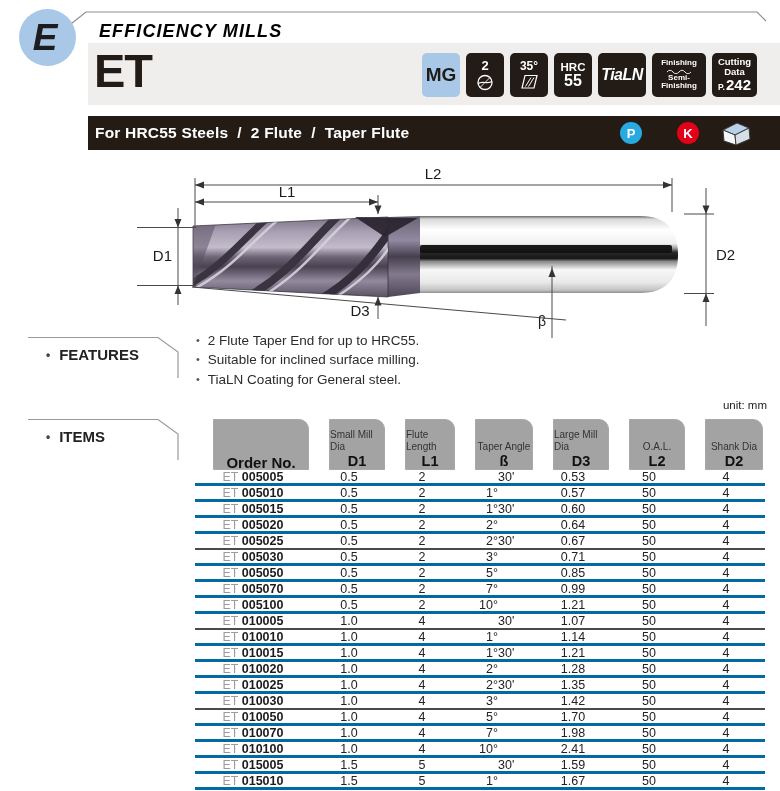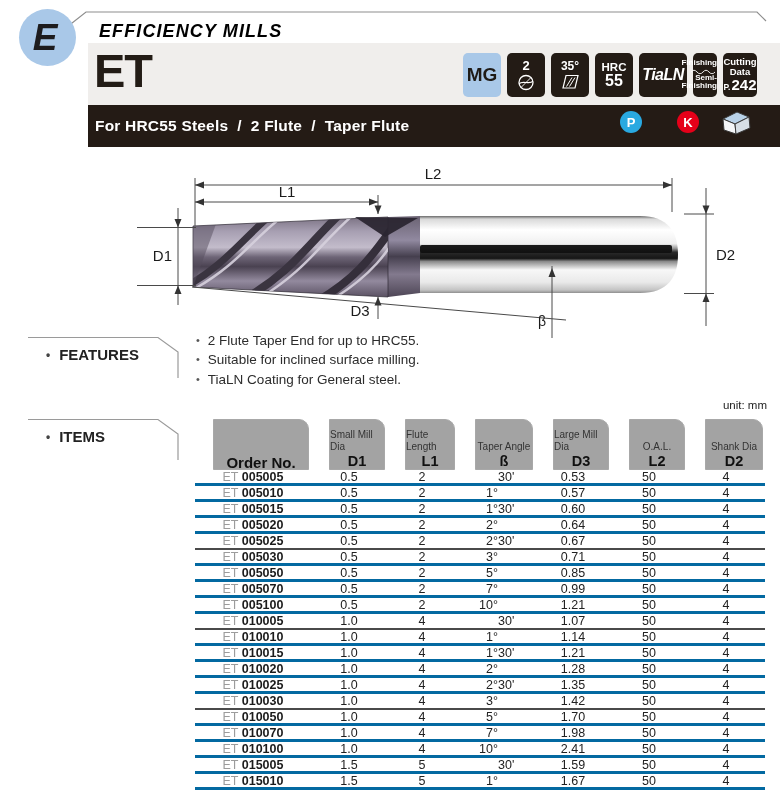--- a/index.html
+++ b/index.html
@@ -22,26 +22,26 @@
 
   .badges { position:absolute; top:53px; right:23px; height:44px; display:flex; gap:6px; }
   .badge { background:#231b15; color:#fff; border-radius:5px; display:flex; flex-direction:column;
            align-items:center; justify-content:center; text-align:center; line-height:1.05; }
   .badge.mg { width:38px; background:#a9c8e8; color:#1f1b17; font-weight:900; font-size:19px; }
   .badge.flute { width:38px; gap:1px; } .badge.flute .num { font-size:13px; font-weight:800; }
   .badge.helix { width:38px; gap:1px; } .badge.helix .num { font-size:12px; font-weight:800;text-align:right; }
   .badge.hrc { width:38px; } .badge.hrc .l1 { font-size:11.5px; font-weight:800; }
   .badge.hrc .l2 { font-size:16px; font-weight:800; }
   .badge.coating { width:48px; font-size:16px; font-weight:900; font-style:italic; letter-spacing:-0.5px; }
-  .badge.finish { width:24px;align-items:flex-end; } .badge.finish .fl { font-size:8px; font-weight:700; }
-  .badge.cut { width:34px; } .badge.cut .cl { font-size:9.5px; font-weight:700; }
+  .badge.finish { width:54px; } .badge.finish .fl { font-size:8px; font-weight:700; }
+  .badge.cut { width:45px; } .badge.cut .cl { font-size:9.5px; font-weight:700; }
   .badge.cut .pg { font-size:8.5px; font-weight:700; } .badge.cut .pgn { font-size:15px; font-weight:800; }
   .badge.cut .pgrow { display:flex; align-items:baseline; gap:1px; }
 
-  .subtitle-bar { position:absolute; left:88px; top:105px; width:692px; height:42px; background:#241b15; }
+  .subtitle-bar { position:absolute; left:88px; top:116px; width:692px; height:34px; background:#241b15; }
   .subtitle-text { position:absolute; left:7px; top:50%; transform:translateY(-50%); color:#fff;
                    font-weight:700; font-size:15.5px; letter-spacing:0.2px; white-space:pre; }
   .round-badge { position:absolute; top:6px; width:22px; height:22px; border-radius:50%; color:#fff;
                  font-weight:800; font-size:13px; display:flex; align-items:center; justify-content:center; }
   .p-badge { left:532px; } .k-badge { left:589px; }
   .work-icon { position:absolute; left:630px; top:4px; }
 
   
   .drawing-svg { position:absolute; left:0; top:148px; }
 

